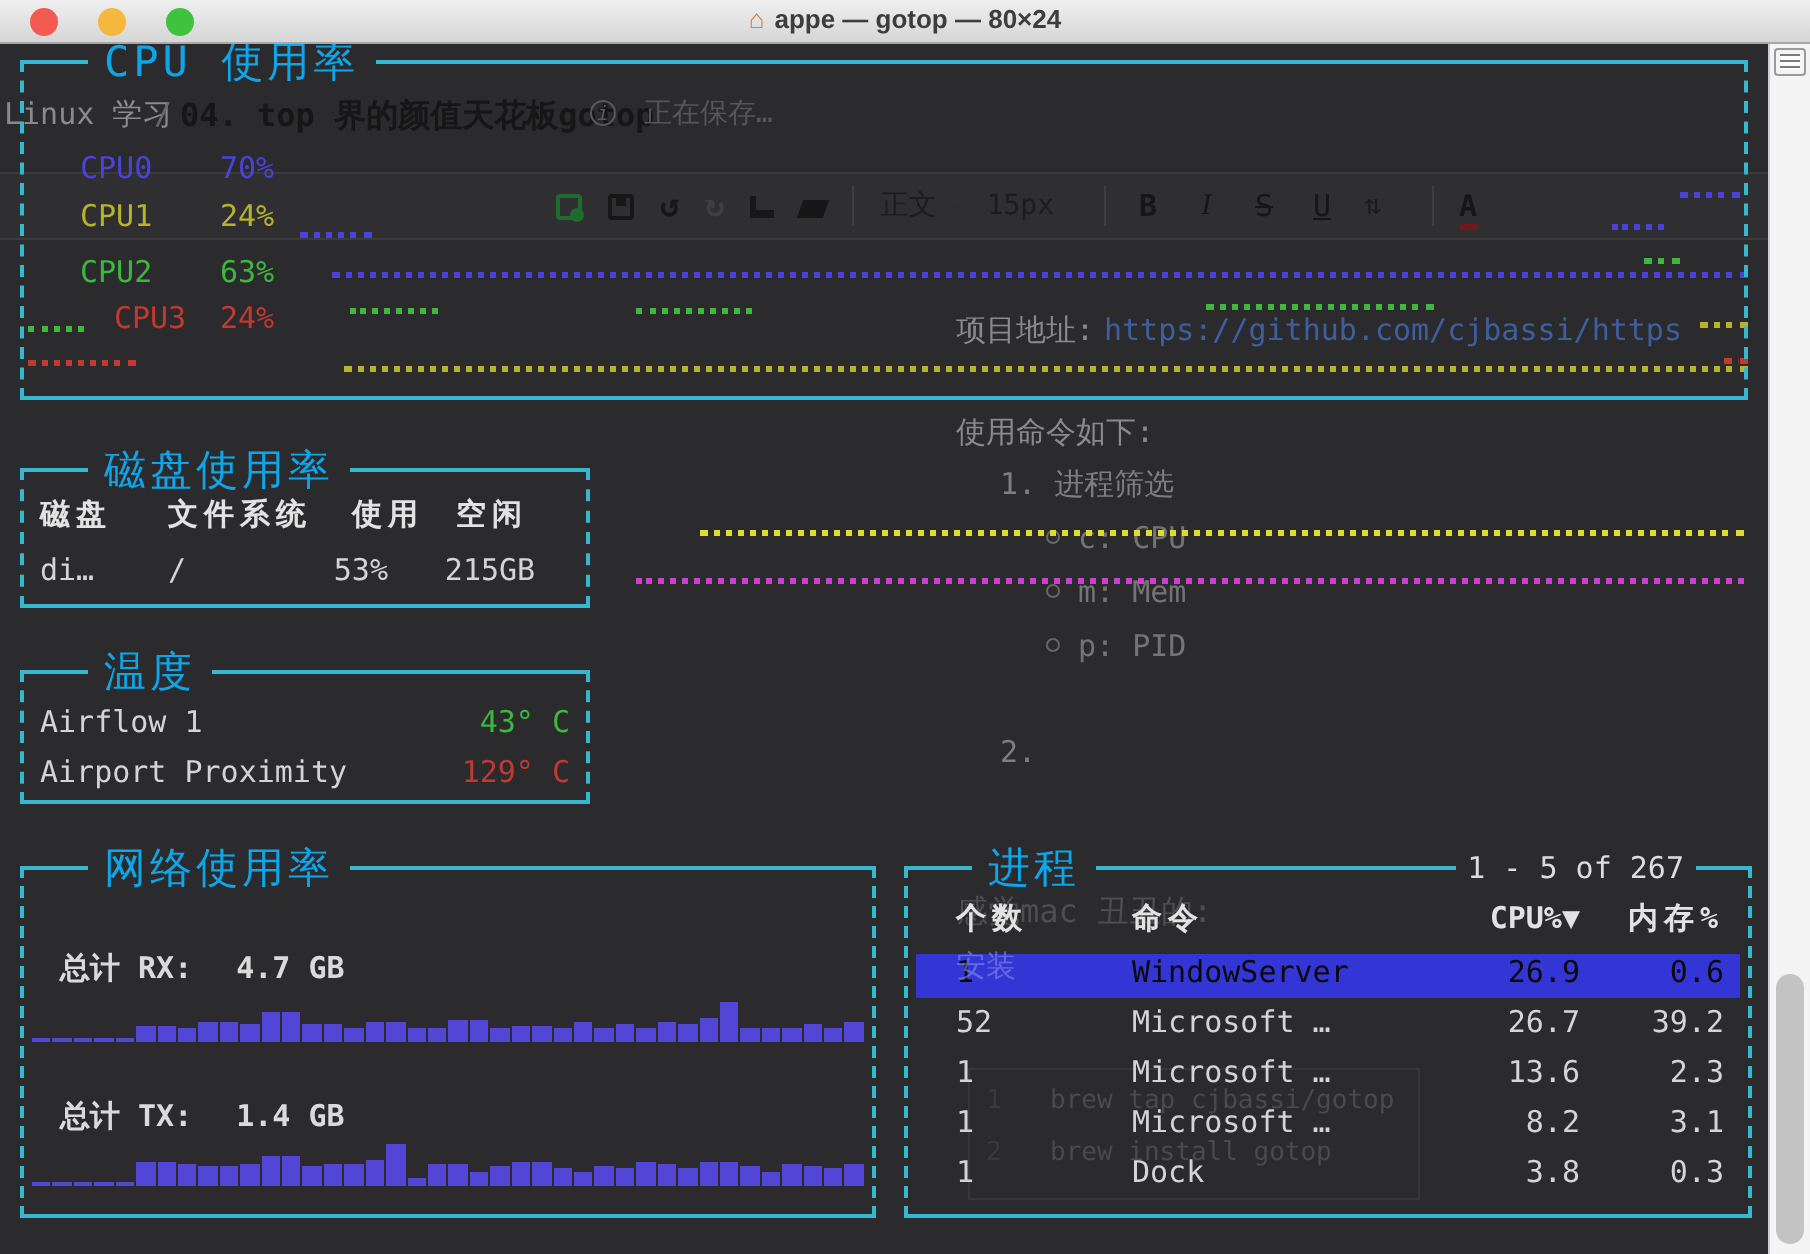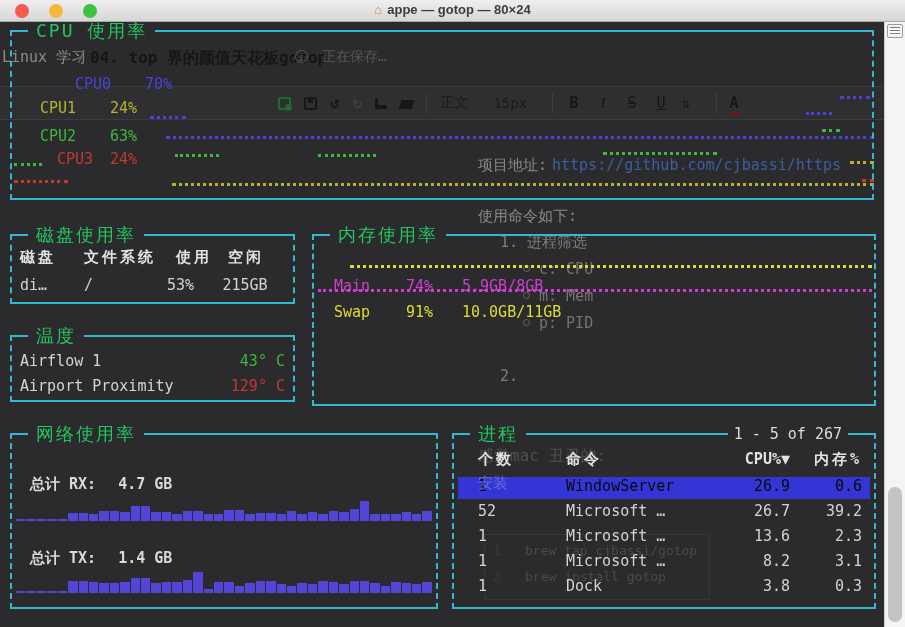--- a/index.html
+++ b/index.html
@@ -75,22 +75,22 @@
 
   .install-link { position:absolute; left:478px; top:452px; z-index:6; font-size:15px;
     color:#8d97ea; opacity:0.55; }
 
   
   .gotop { position:absolute; inset:0; z-index:2; color:#d4d4d4; }
   #sparklines { position:absolute; inset:0; z-index:1; }
   .spark { position:absolute; height:0; }
   .panel { position:absolute; border:2px solid var(--border,#35b8cd);
     border-left-style:dashed; border-right-style:dashed; z-index:2; }
-  .panel-title { position:absolute; top:-11px; left:16px; background:var(--bg,#2b2b2e); padding:0 8px;
-    color:#22c55e; font-size:18px; letter-spacing:2px; white-space:nowrap; line-height:20px; }
+  .panel-title { position:absolute; top:-11px; left:32px; background:var(--bg,#2b2b2e); padding:0 8px;
+    color:#0ea5e9; font-size:21px; letter-spacing:2px; white-space:nowrap; line-height:20px; }
 
   #panel-cpu  { left:10px;  top:8px;   width:864px; height:170px; }
   #panel-disk { left:10px;  top:212px; width:285px; height:70px; }
   #panel-mem  { left:312px; top:212px; width:564px; height:172px; }
   #panel-temp { left:10px;  top:313px; width:285px; height:67px; }
   #panel-net  { left:10px;  top:411px; width:428px; height:176px; }
   #panel-proc { left:452px; top:411px; width:424px; height:176px; }
 
   .cpu-row { position:absolute; left:28px; font-size:15px; white-space:nowrap; }
   .cpu-row .lbl { display:inline-block; width:70px; }
@@ -209,47 +209,38 @@
         <div class="spark" style="left: 172px; top: 161px; width: 702px; border-top: 3px dotted rgb(181, 180, 44);"></div>
         <div class="spark" style="left: 850px; top: 139px; width: 24px; border-top: 3px dotted rgb(181, 180, 44);"></div>
         <div class="spark" style="left: 14px; top: 158px; width: 54px; border-top: 3px dotted rgb(194, 57, 47);"></div>
         <div class="spark" style="left: 862px; top: 157px; width: 12px; border-top: 3px dotted rgb(194, 57, 47);"></div>
         <div class="spark" style="left: 350px; top: 243px; width: 522px; border-top: 3px dotted rgb(220, 221, 46);"></div>
         <div class="spark" style="left: 318px; top: 267px; width: 554px; border-top: 3px dotted rgb(207, 63, 207);"></div>
       </div>
 
     <div class="panel" id="panel-cpu">
       <span class="panel-title">CPU 使用率</span>
-      <div class="cpu-row" style="top:43px;margin-left:35px;"><span class="lbl" style="color: rgb(74, 67, 217);">CPU0</span><span style="color: rgb(74, 67, 217);">70%</span></div>
+      <div class="cpu-row" style="top:43px;"><span class="lbl" style="color: rgb(74, 67, 217);">CPU0</span><span style="color: rgb(74, 67, 217);">70%</span></div>
       <div class="cpu-row" style="top:67px;"><span class="lbl" style="color: rgb(181, 180, 44);">CPU1</span><span style="color: rgb(181, 180, 44);">24%</span></div>
       <div class="cpu-row" style="top:95px;"><span class="lbl" style="color: rgb(60, 184, 60);">CPU2</span><span style="color: rgb(60, 184, 60);">63%</span></div>
       <div class="cpu-row" style="top:118px;"><span class="lbl" style="color: rgb(194, 57, 47); text-align: center;">CPU3</span><span style="color: rgb(194, 57, 47);">24%</span></div>
     </div>
 
     <div class="panel" id="panel-disk">
       <span class="panel-title">磁盘使用率</span>
       <span class="cell hdr cjk-spaced" style="left:8px; top:12px;">磁盘</span>
       <span class="cell hdr cjk-spaced" style="left:72px; top:12px;">文件系统</span>
       <span class="cell hdr cjk-spaced" style="left:164px; top:12px;">使用</span>
       <span class="cell hdr cjk-spaced" style="left:216px; top:12px;">空闲</span>
       <span class="cell" style="left:8px; top:40px;">di…</span>
       <span class="cell" style="left:72px; top:40px;">/</span>
       <span class="cell ralign" style="left:124px; top:40px; width:58px;">53%</span>
       <span class="cell ralign" style="left:194px; top:40px; width:78px;text-align:center;">215GB</span>
     </div>
 
-    <div class="panel" id="panel-mem">
-      <span class="panel-title">内存使用率</span>
-      <div class="mem-row" style="top:41px;">
-        <span class="lbl" style="color: rgb(207, 63, 207);">Main</span><span class="pct" style="color: rgb(207, 63, 207);">74%</span><span style="color: rgb(207, 63, 207);">5.9GB/8GB</span>
-      </div>
-      <div class="mem-row" style="top:67px;">
-        <span class="lbl" style="color: rgb(220, 221, 46);">Swap</span><span class="pct" style="color: rgb(220, 221, 46);">91%</span><span style="color: rgb(220, 221, 46);">10.0GB/11GB</span>
-      </div>
-    </div>
 
     <div class="panel" id="panel-temp">
       <span class="panel-title">温度</span>
       <div class="temp-row" style="top:15px;">
         <span>Airflow 1</span><span class="tval" style="color: rgb(60, 184, 60);">43° C</span>
       </div>
       <div class="temp-row" style="top:40px;">
         <span>Airport Proximity</span><span class="tval" style="color: rgb(194, 57, 47);">129° C</span>
       </div>
     </div>

